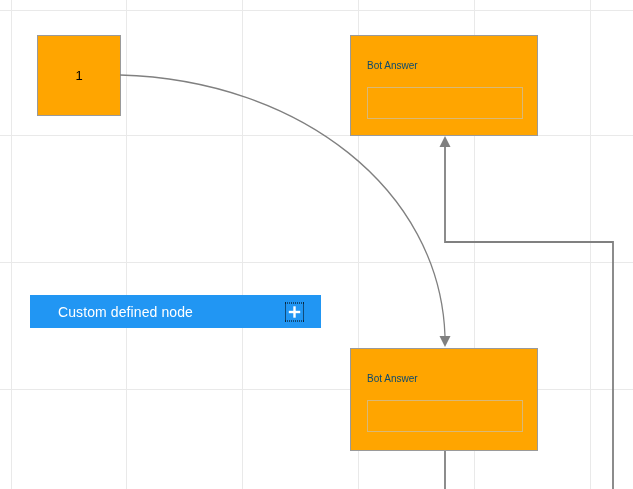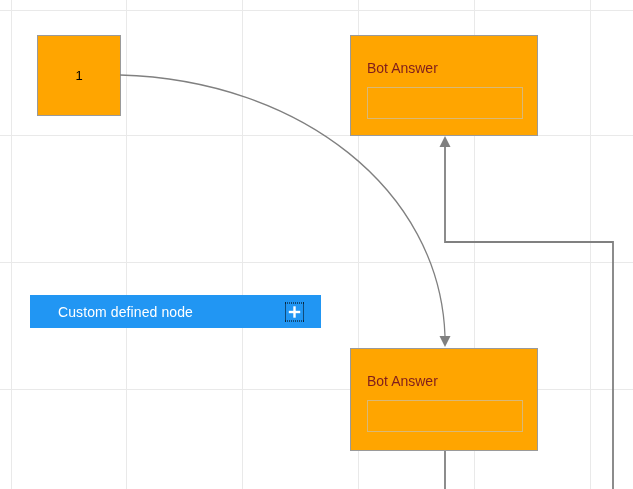--- a/index.html
+++ b/index.html
@@ -47,22 +47,22 @@
   }
   .node-start-label {
     font-size: 13px;
     color: #000000;
     line-height: 1;
   }
   .node-title {
     position: absolute;
     left: 16px;
     top: 24px;
-    font-size: 14px;
-    color: #7f1d1d;
+    font-size: 10px;
+    color: #0c4a6e;
     white-space: nowrap;
   }
   .node-slot {
     position: absolute;
     box-sizing: border-box;
     border: 1px solid #d9b877;
     background: transparent;
   }
   .custom-node-bar {
     position: absolute;

